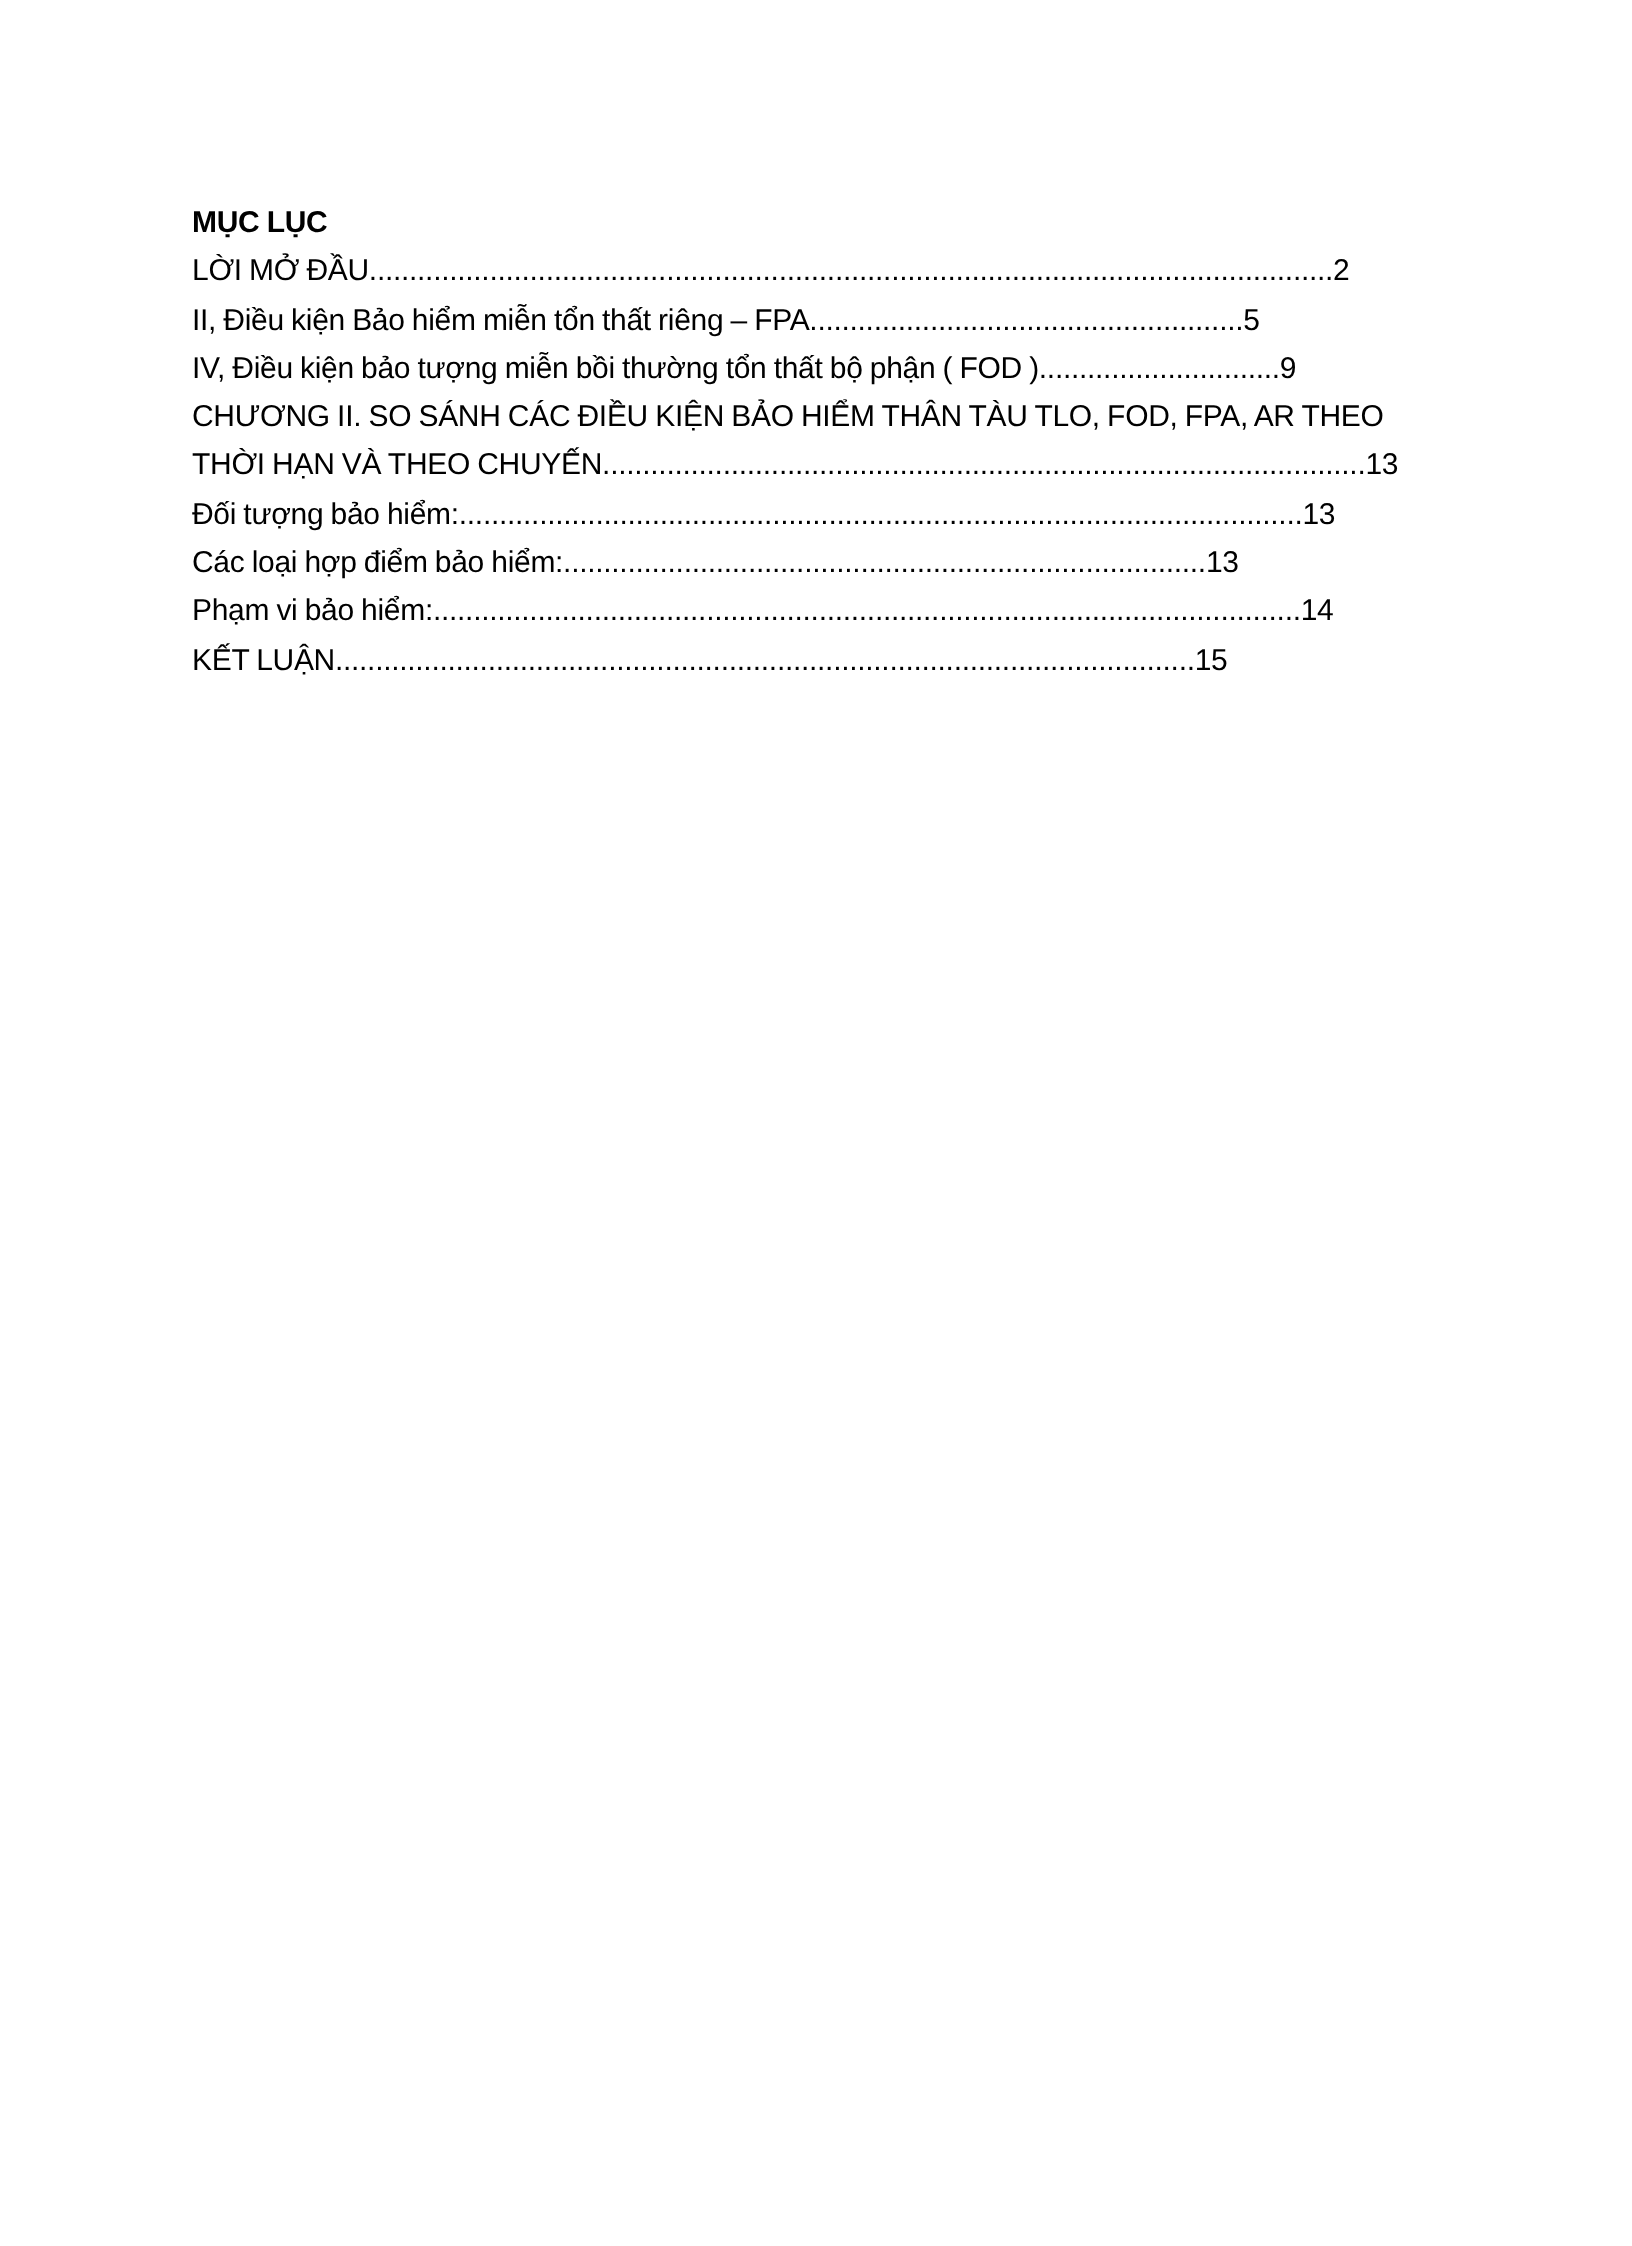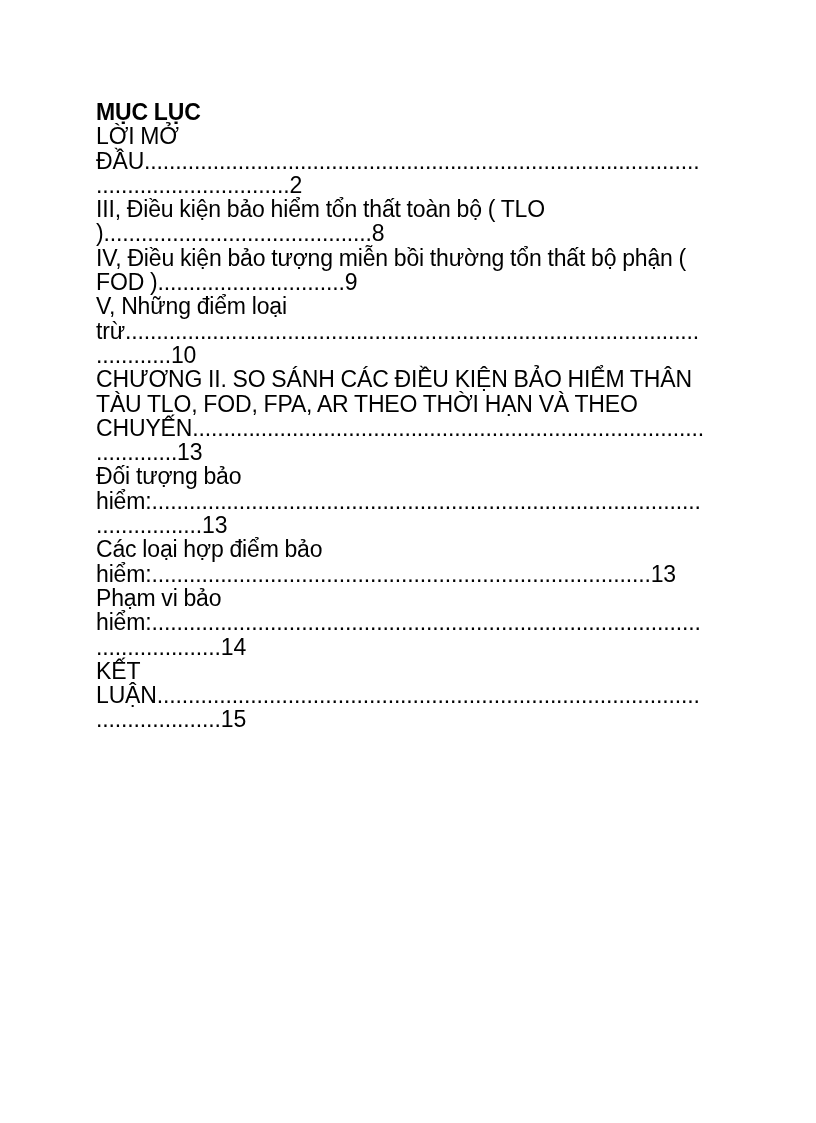--- a/index.html
+++ b/index.html
@@ -24,21 +24,21 @@
     height: 1123px;
     background: #ffffff;
   }
   #toc {
     position: absolute;
     left: 96px;
     top: 100px;
     width: 608px;
   }
   .entry {
-    font-size: 23px;
+    font-size: 15px;
     line-height: 24.3px;
     letter-spacing: -0.15px;
     word-spacing: -0.4px;
     white-space: pre-wrap;
     overflow-wrap: break-word;
     text-align: left;
     margin: 0;
     padding: 0;
     font-weight: normal;
   }
@@ -51,26 +51,25 @@
 
 <div id="page">
   <div id="toc">
 
     <p class="entry heading">MỤC LỤC</p>
 
     <p class="entry">LỜI MỞ ĐẦU........................................................................................................................2</p>
 
 
 
+    <p class="entry">II, Điều kiện Bảo hiểm miễn tổn thất riêng – FPA......................................................5</p>
 
-    <p class="entry">III, Điều kiện bảo hiểm tổn thất toàn bộ ( TLO )...........................................8</p>
 
     <p class="entry">IV, Điều kiện bảo tượng miễn bồi thường tổn thất bộ phận ( FOD )..............................9</p>
 
-    <p class="entry">V, Những điểm loại trừ........................................................................................................10</p>
 
     <p class="entry">CHƯƠNG II. SO SÁNH CÁC ĐIỀU KIỆN BẢO HIỂM THÂN TÀU TLO, FOD, FPA, AR THEO THỜI HẠN VÀ THEO CHUYẾN...............................................................................................13</p>
 
     <p class="entry">Đối tượng bảo hiểm:.........................................................................................................13</p>
 
 
     <p class="entry">Các loại hợp điểm bảo hiểm:................................................................................13</p>
 
     <p class="entry">Phạm vi bảo hiểm:............................................................................................................14</p>
 

